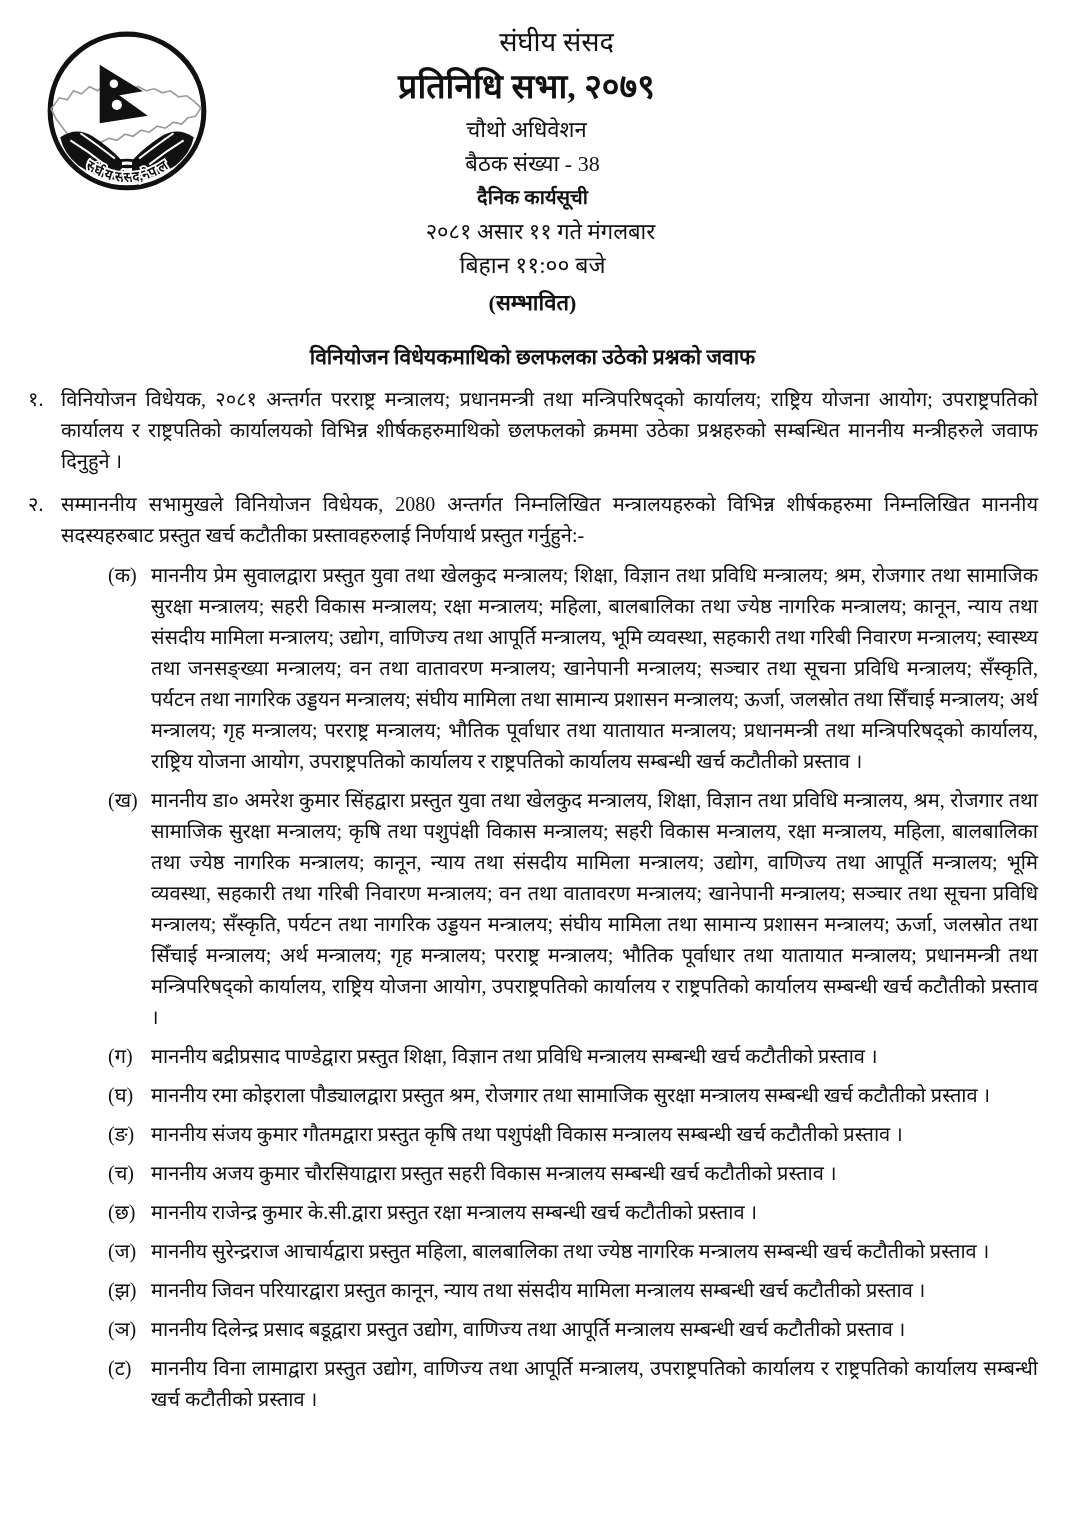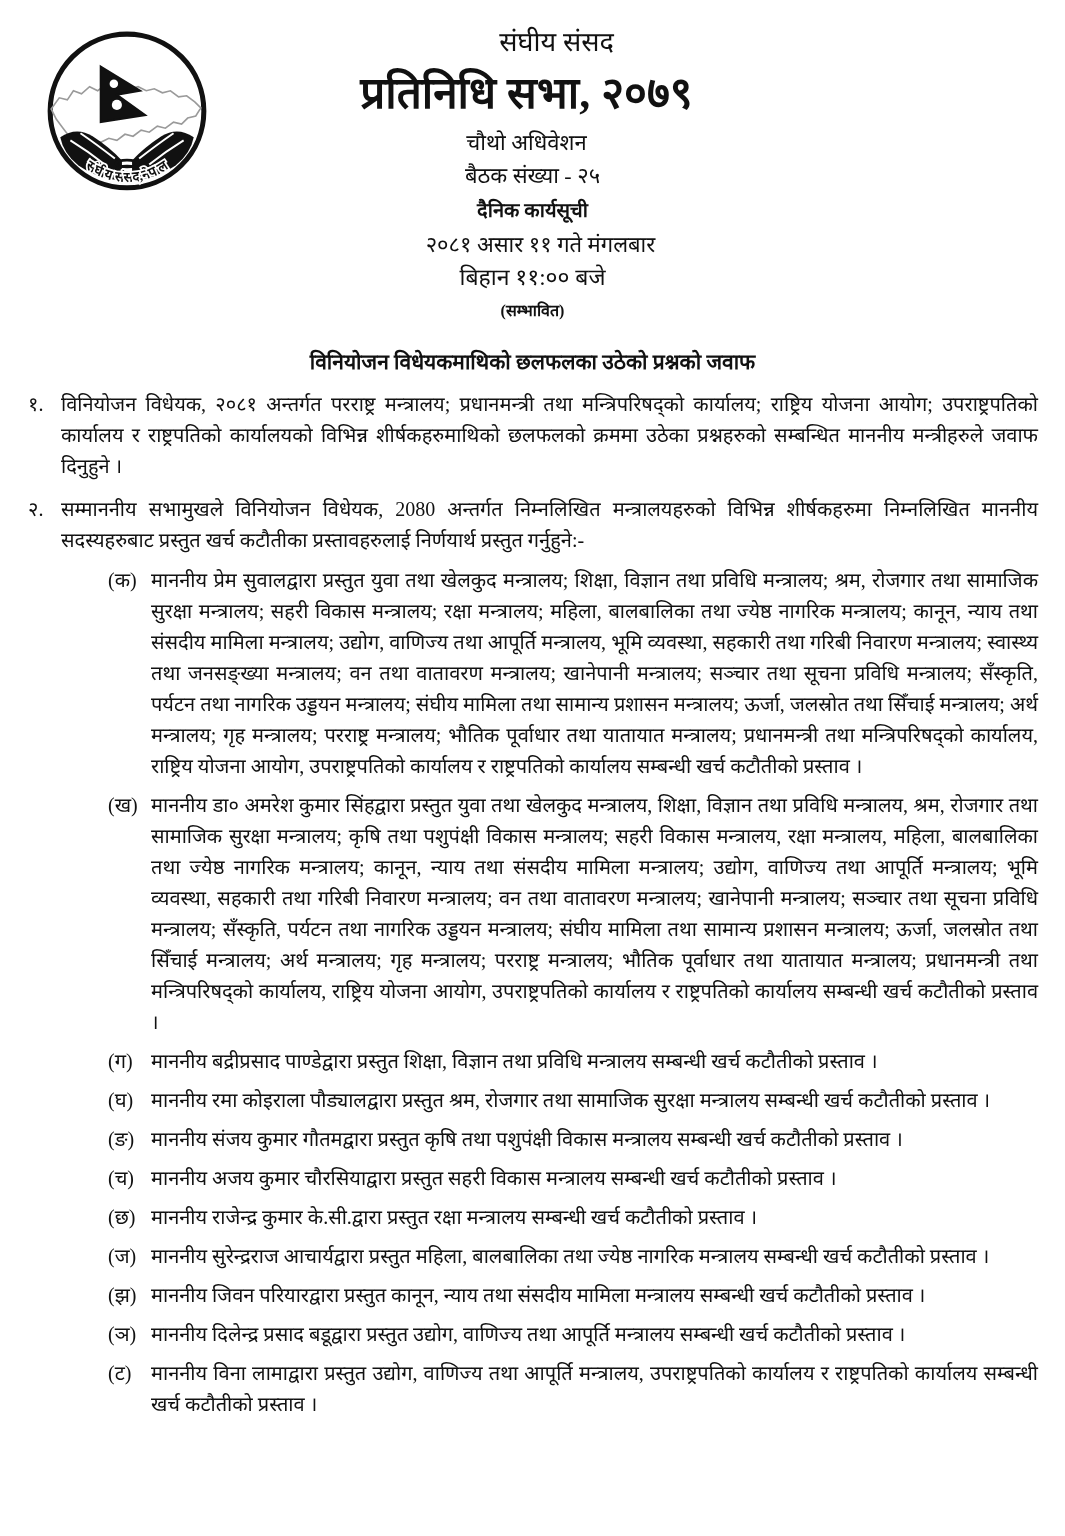--- a/index.html
+++ b/index.html
@@ -23,27 +23,27 @@
     top: 26px;
     width: 182px;
     height: 174px;
   }
   .header {
     padding-top: 26px;
     text-align: center;
     line-height: 1.25;
   }
   .h-parliament { font-size: 27px; margin: 0 0 6px 0; font-weight: normal; padding-left: 48px; }
-  .h-house      { font-size: 44px; margin: 0 12px 8px 0; font-weight: bold; }
+  .h-house      { font-size: 34px; margin: 0 12px 8px 0; font-weight: bold; }
   .h-session    { font-size: 22px; margin: 0 12px 6px 0; }
   .h-meeting    { font-size: 22px; margin: 0 0 8px 0; }
   .h-doctitle   { font-size: 20px; margin: 0 0 8px 0; font-weight: bold; }
   .h-date       { font-size: 22px; margin: 0 0 6px 0; padding-left: 16px; }
   .h-time       { font-size: 23px; margin: 0 0 8px 0; }
-  .h-tentative  { font-size: 16px; margin: 8px; font-weight: bold; }
+  .h-tentative  { font-size: 22px; margin: 8px; font-weight: bold; }
   .section-title {
     text-align: center;
     font-weight: bold;
     font-size: 21px;
     margin: 26px 0 14px 0;
   }
   .agenda {
     margin: 0 27px 0 28px;
     font-size: 20px;
     line-height: 31px;
@@ -103,21 +103,21 @@
     </defs>
     <text font-size="13.5" font-weight="bold" fill="#111" stroke="#ffffff" stroke-width="3.5" paint-order="stroke" font-family="Liberation Serif, DejaVu Serif, serif">
       <textPath href="#cap-arc" startOffset="50%" text-anchor="middle">संघीय संसद,नेपाल</textPath>
     </text>
   </svg>
 
   <div class="header">
     <div class="h-parliament">संघीय संसद</div>
     <div class="h-house">प्रतिनिधि सभा, २०७९</div>
     <div class="h-session">चौथो अधिवेशन</div>
-    <div class="h-meeting">बैठक संख्या - २५</div>
+    <div class="h-meeting">बैठक संख्या - 38</div>
     <div class="h-doctitle">दैनिक कार्यसूची</div>
     <div class="h-date">२०८१ असार ११ गते मंगलबार</div>
     <div class="h-time">बिहान ११:०० बजे</div>
     <div class="h-tentative">(सम्भावित)</div>
   </div>
 
   <div class="section-title">विनियोजन विधेयकमाथिको छलफलका उठेको प्रश्नको जवाफ</div>
 
   <div class="agenda">
 

